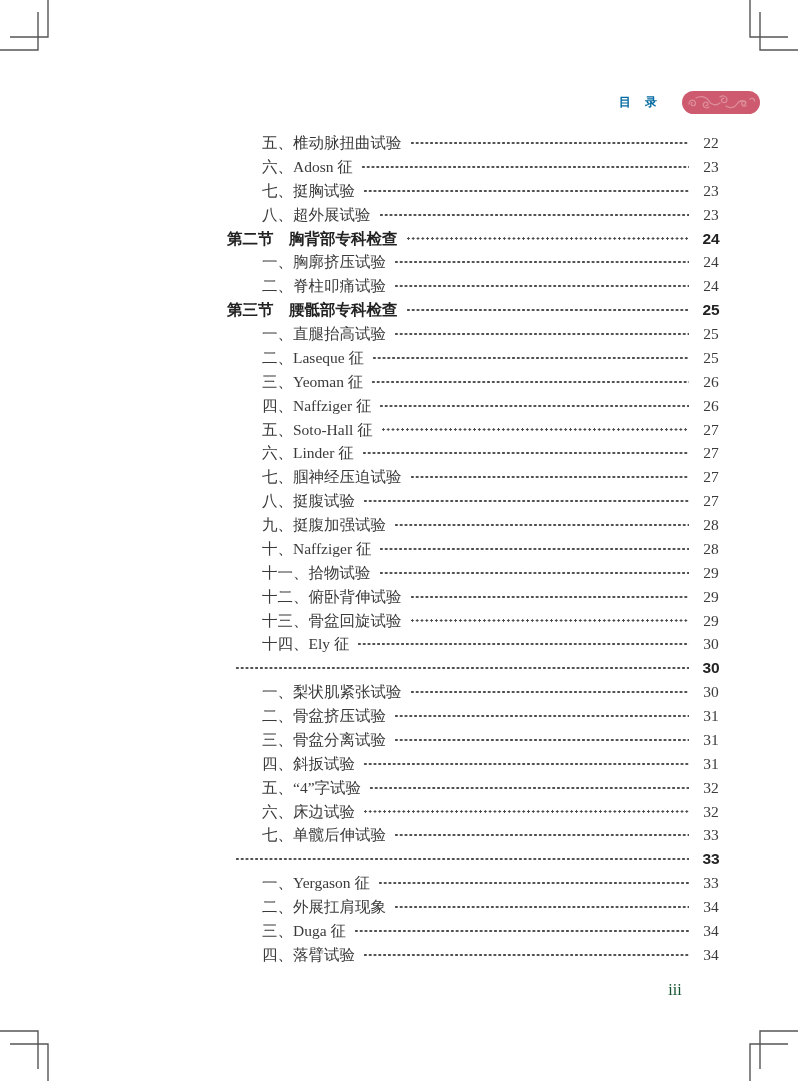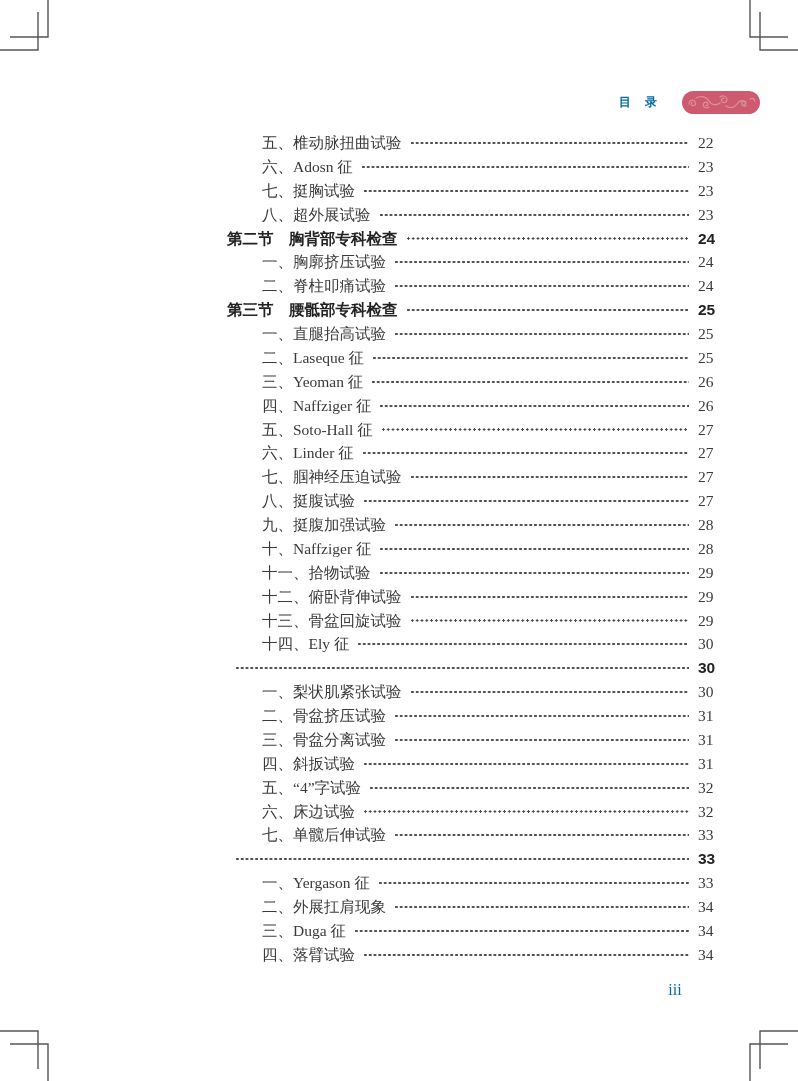--- a/index.html
+++ b/index.html
@@ -79,33 +79,33 @@
   .leader {
     flex: 1 1 auto;
     align-self: stretch;
     margin: 0 9px 0 8px;
     background-image: radial-gradient(circle, #4a4a4a 1.05px, rgba(0,0,0,0) 1.35px);
     background-size: 4.8px 100%;
     background-repeat: repeat-x;
   }
   .toc-page {
     flex: 0 0 26px;
-    text-align: left;
+    text-align: center;
     white-space: nowrap;
   }
   
   .folio {
     position: absolute;
     left: 664px;
     top: 981px;
     width: 22px;
     text-align: center;
     font-family: "Liberation Serif", "DejaVu Serif", serif;
     font-size: 16px;
-    color: #0369a1;
+    color: #14532d;
   }
 </style>
 </head>
 <body>
 
 <div class="sheet">
 
   <svg class="crop-marks" viewBox="0 0 798 1081" xmlns="http://www.w3.org/2000/svg">
     <g stroke="#555555" stroke-width="1.4" fill="none">
 

